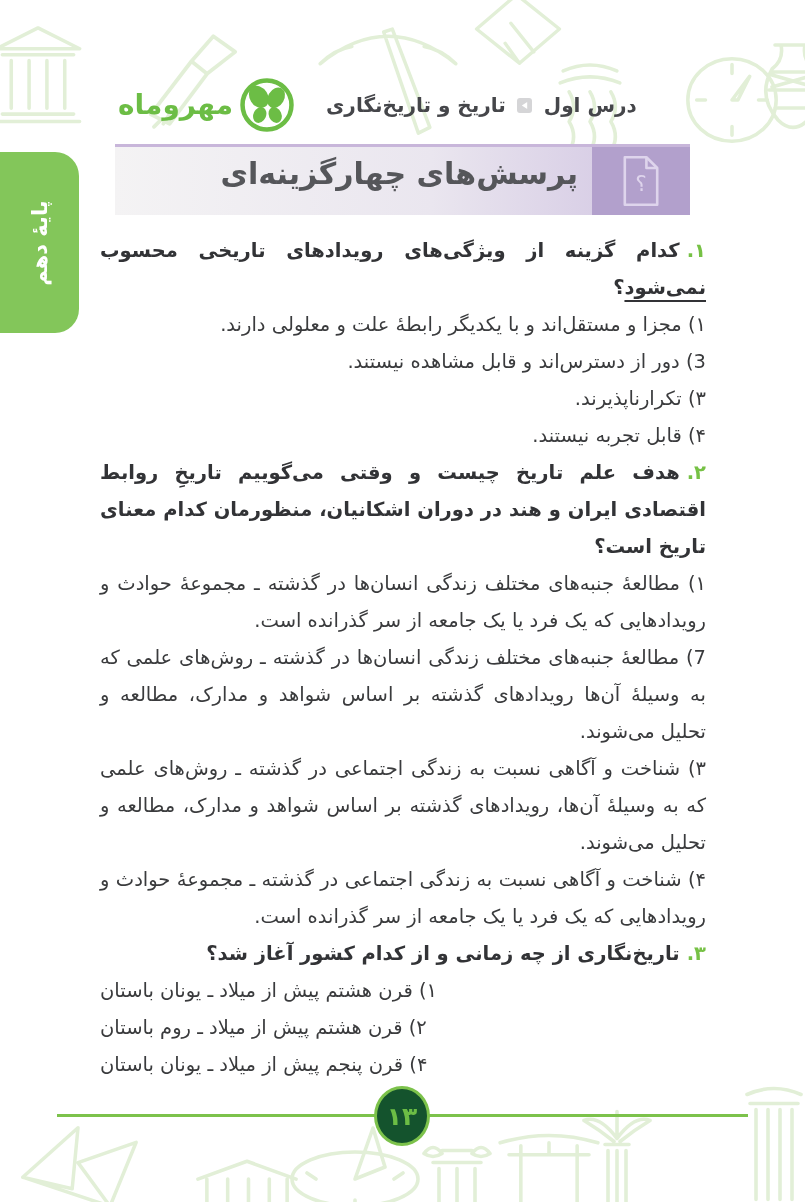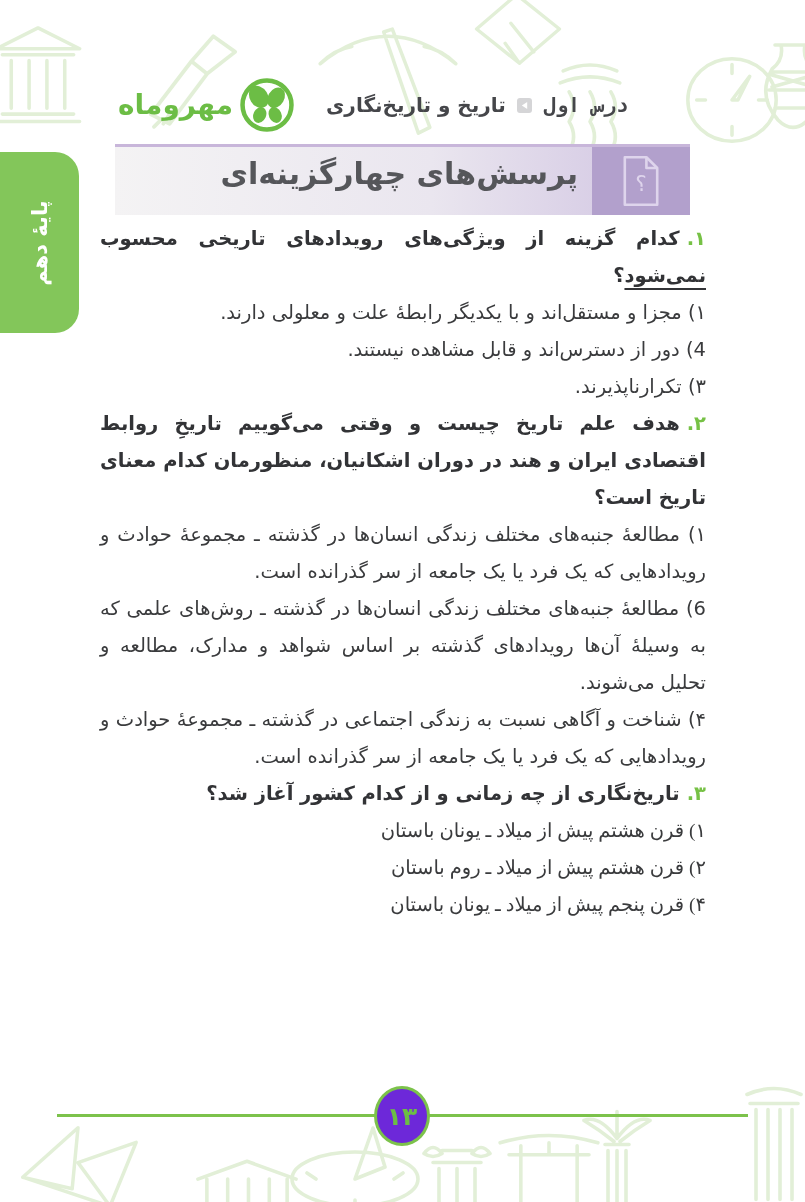--- a/index.html
+++ b/index.html
@@ -23,48 +23,48 @@
   
   .header-row{
     position:absolute;top:72px;left:118px;height:66px;display:flex;align-items:center;
     z-index:1;direction:ltr;
   }
   .logo-text{color:#6cbd45;font-size:28px;font-weight:bold;line-height:1;text-align:center;}
   .logo-mark{width:58px;height:58px;margin-left:5px;flex:0 0 auto;}
   .chapter-title{color:#45464a;font-size:20px;font-weight:bold;margin-left:30px;}
   .bullet{width:15px;height:15px;background:#d5d5d7;border-radius:3px;margin-left:11px;
     display:flex;align-items:center;justify-content:center;flex:0 0 auto;}
-  .lesson-label{color:#45464a;font-size:20px;font-weight:bold;margin-left:12px;font-family:Liberation Mono, monospace;}
+  .lesson-label{color:#45464a;font-size:20px;font-weight:bold;margin-left:12px;}
   
   .section-band{
     position:absolute;left:115px;top:144px;width:575px;height:71px;display:flex;z-index:1;
     box-sizing:border-box;border-top:3px solid #c8b6da;
     background:linear-gradient(to right,#f4f3f4 0%,#eae6ef 55%,#cfc2e1 100%);
   }
   .band-title{
     flex:1;display:flex;align-items:center;justify-content:flex-end;
     font-size:30px;font-weight:bold;color:#55565a;padding:0 14px 15px 20px;
   }
   .band-icon{width:98px;background:#b2a0cc;display:flex;align-items:center;justify-content:center;}
   
   .content{
-    position:absolute;left:100px;top:220px;width:606px;z-index:1;direction:rtl;
+    position:absolute;left:100px;top:232px;width:606px;z-index:1;direction:rtl;
     font-size:19.5px;line-height:37px;color:#3a3b3d;text-align:justify;
   }
   .qline{font-weight:bold;color:#323336;}
   .qnum{color:#76c145;font-weight:bold;margin-left:7px;}
   .underlined{text-decoration:underline;text-underline-offset:6px;text-decoration-thickness:1.5px;}
   .option{text-align:justify;}
   .option.right{}
-  .option.center{text-align:right;font-family:Liberation Serif, serif;}
+  .option.center{text-align:left;}
   
   .footer-line{position:absolute;left:57px;right:57px;top:1114px;height:3px;background:#7cc24b;z-index:1;}
   .page-badge{
     position:absolute;left:374px;top:1086px;width:50px;height:54px;border:3px solid #7cc24b;
-    border-radius:50%;background:#6d28d9;z-index:2;display:flex;align-items:center;
+    border-radius:50%;background:#14532d;z-index:2;display:flex;align-items:center;
     justify-content:center;color:#6cbd45;font-weight:bold;font-size:25px;
   }
 </style>
 </head>
 <body>
 
 <svg class="doodle" style="left:-8px;top:22px" width="92" height="104" viewBox="0 0 60 70">
   <path d="M2 18 L30 4 L58 18 Z M6 22 H54 M12 26 V58 M24 26 V58 M36 26 V58 M48 26 V58 M6 62 H54 M2 67 H58"></path>
 </svg>
 <svg class="doodle" style="left:138px;top:30px" width="110" height="100" viewBox="0 0 70 64">
@@ -142,28 +142,30 @@
     </svg>
   </div>
 </div>
 
 <div class="content">
 
   <div class="qline">
     <span class="qnum">۱.</span><span><span>کدام گزینه از ویژگی‌های رویدادهای تاریخی محسوب </span><span class="underlined">نمی‌شود</span><span>؟</span></span>
   </div>
   <div class="option right">۱) مجزا و مستقل‌اند و با یکدیگر رابطهٔ علت و معلولی دارند.</div>
-  <div class="option right">4) دور از دسترس‌اند و قابل مشاهده نیستند.</div>
+  <div class="option right">3) دور از دسترس‌اند و قابل مشاهده نیستند.</div>
   <div class="option right">۳) تکرارناپذیرند.</div>
+  <div class="option right">۴) قابل تجربه نیستند.</div>
 
   <div class="qline">
     <span class="qnum">۲.</span><span>هدف علم تاریخ چیست و وقتی می‌گوییم تاریخِ روابط اقتصادی ایران و هند در دوران اشکانیان، منظورمان کدام معنای تاریخ است؟</span>
   </div>
   <div class="option">۱) مطالعهٔ جنبه‌های مختلف زندگی انسان‌ها در گذشته ـ مجموعهٔ حوادث و رویدادهایی که یک فرد یا یک جامعه از سر گذرانده است.</div>
-  <div class="option">6) مطالعهٔ جنبه‌های مختلف زندگی انسان‌ها در گذشته ـ روش‌های علمی که به وسیلهٔ آن‌ها رویدادهای گذشته بر اساس شواهد و مدارک، مطالعه و تحلیل می‌شوند.</div>
+  <div class="option">7) مطالعهٔ جنبه‌های مختلف زندگی انسان‌ها در گذشته ـ روش‌های علمی که به وسیلهٔ آن‌ها رویدادهای گذشته بر اساس شواهد و مدارک، مطالعه و تحلیل می‌شوند.</div>
+  <div class="option">۳) شناخت و آگاهی نسبت به زندگی اجتماعی در گذشته ـ روش‌های علمی که به وسیلهٔ آن‌ها، رویدادهای گذشته بر اساس شواهد و مدارک، مطالعه و تحلیل می‌شوند.</div>
   <div class="option">۴) شناخت و آگاهی نسبت به زندگی اجتماعی در گذشته ـ مجموعهٔ حوادث و رویدادهایی که یک فرد یا یک جامعه از سر گذرانده است.</div>
 
   <div class="qline">
     <span class="qnum">۳.</span><span>تاریخ‌نگاری از چه زمانی و از کدام کشور آغاز شد؟</span>
   </div>
   <div class="option center">۱) قرن هشتم پیش از میلاد ـ یونان باستان</div>
   <div class="option center">۲) قرن هشتم پیش از میلاد ـ روم باستان</div>
   <div class="option center">۴) قرن پنجم پیش از میلاد ـ یونان باستان</div>
 
 </div>

